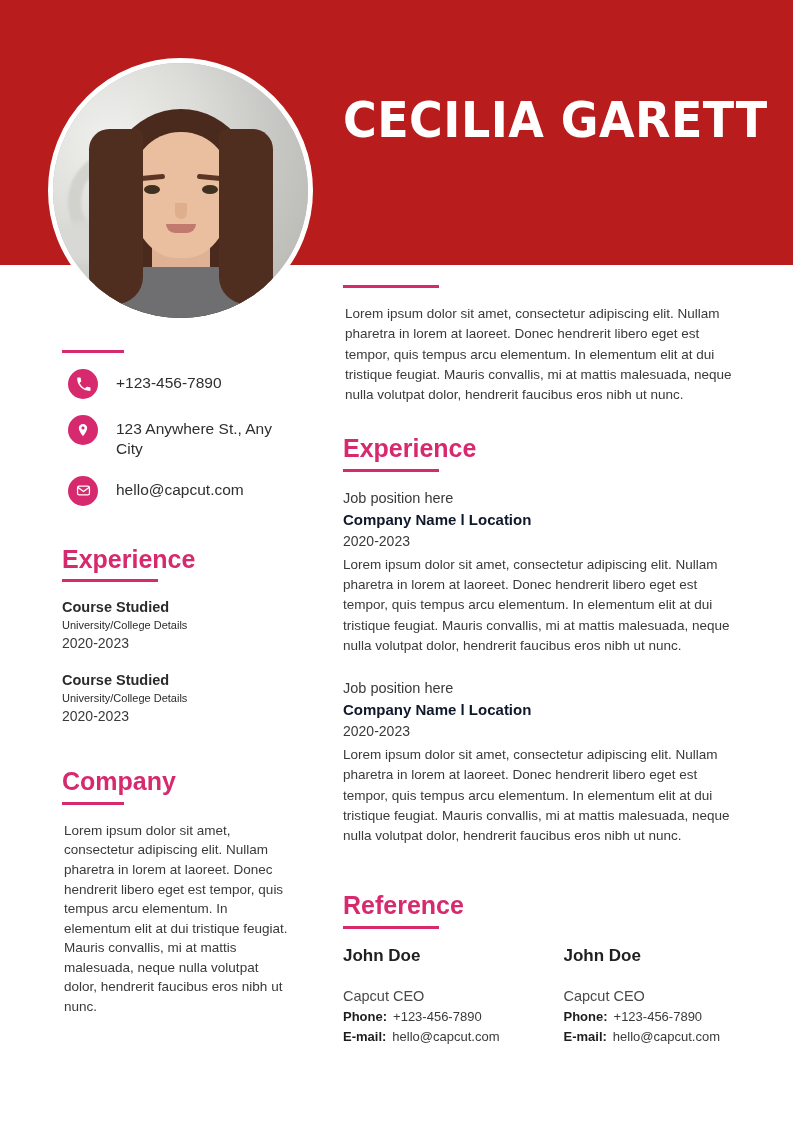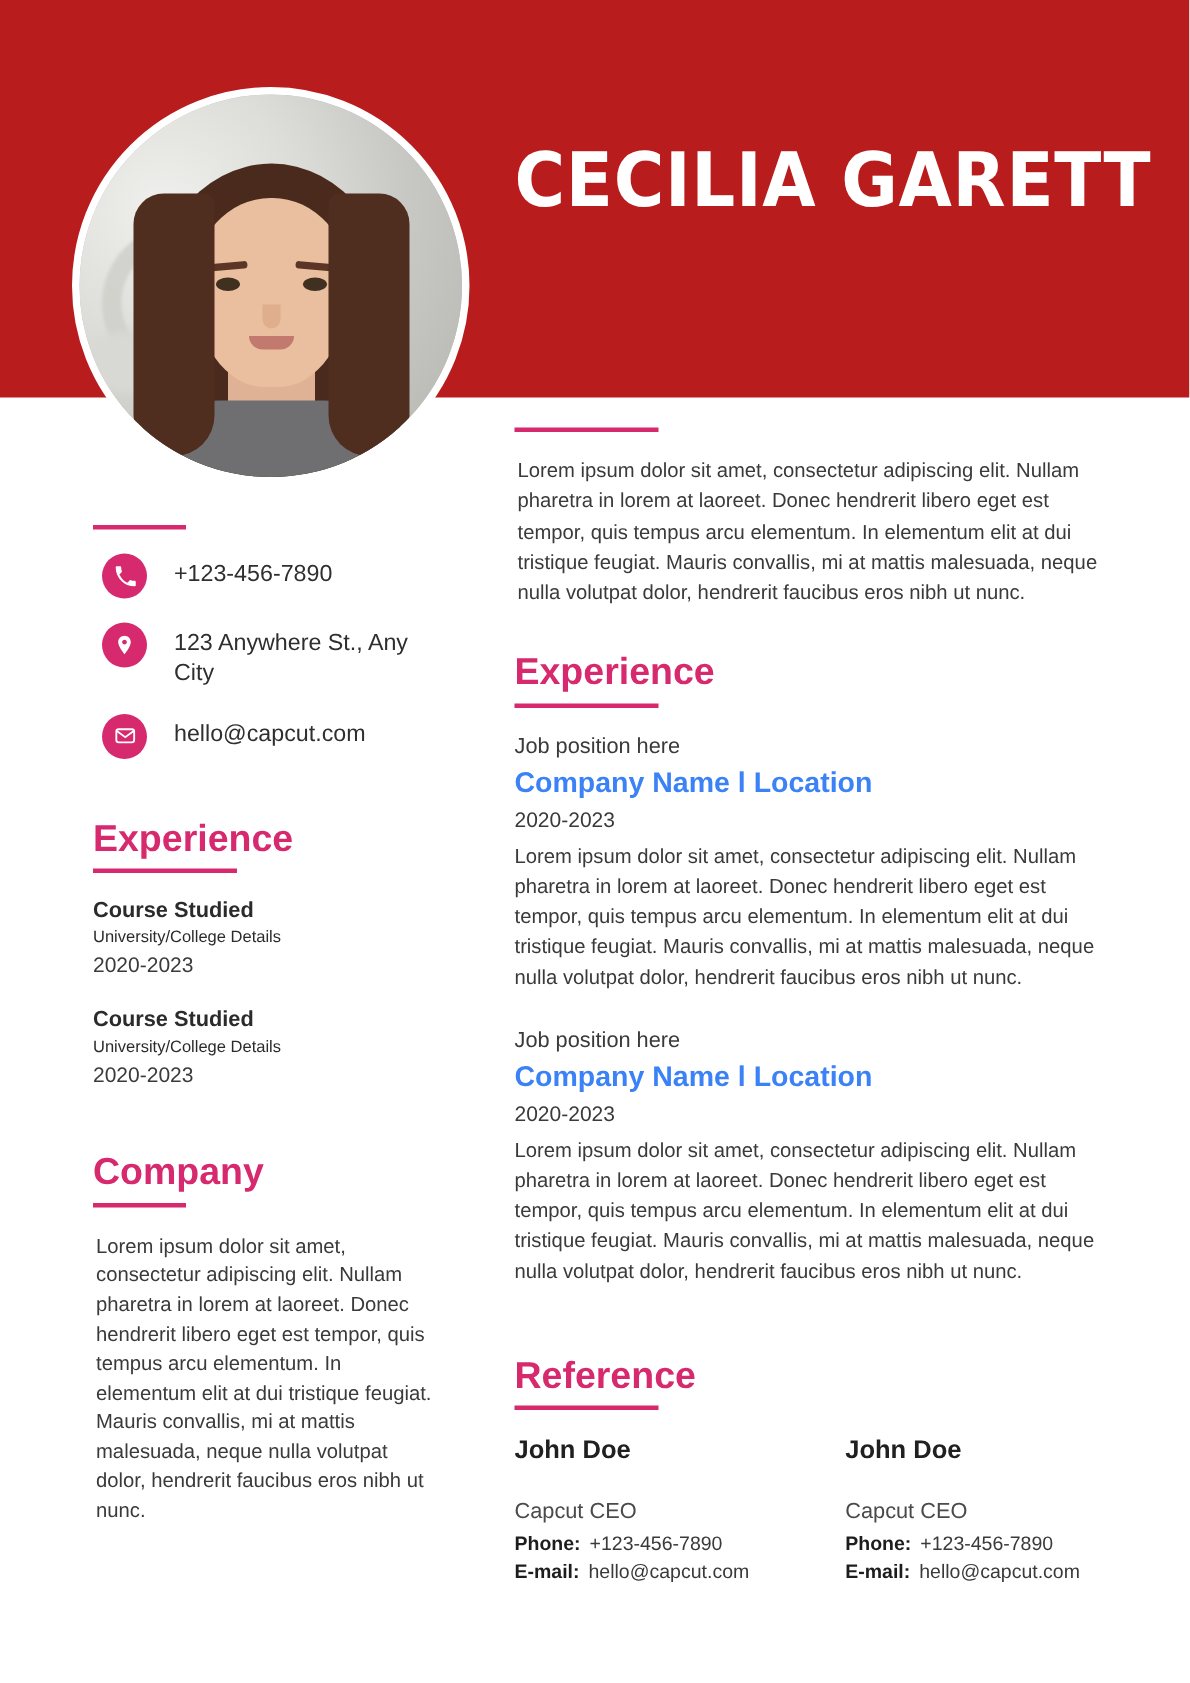--- a/index.html
+++ b/index.html
@@ -290,23 +290,23 @@
   }
 
   
   .exp-block { margin-bottom: 22px; }
   .exp-position {
     font-size: 14.5px;
     color: #3a3a3a;
     line-height: 1.45;
   }
   .exp-company {
-    font-size: 19px;
+    font-size: 15px;
     font-weight: 700;
-    color: #3b82f6;
+    color: #0f172a;
     line-height: 1.45;
   }
   .exp-years {
     font-size: 14px;
     color: #3a3a3a;
     line-height: 1.45;
   }
   .exp-desc {
     font-size: 13.5px;
     line-height: 1.5;

